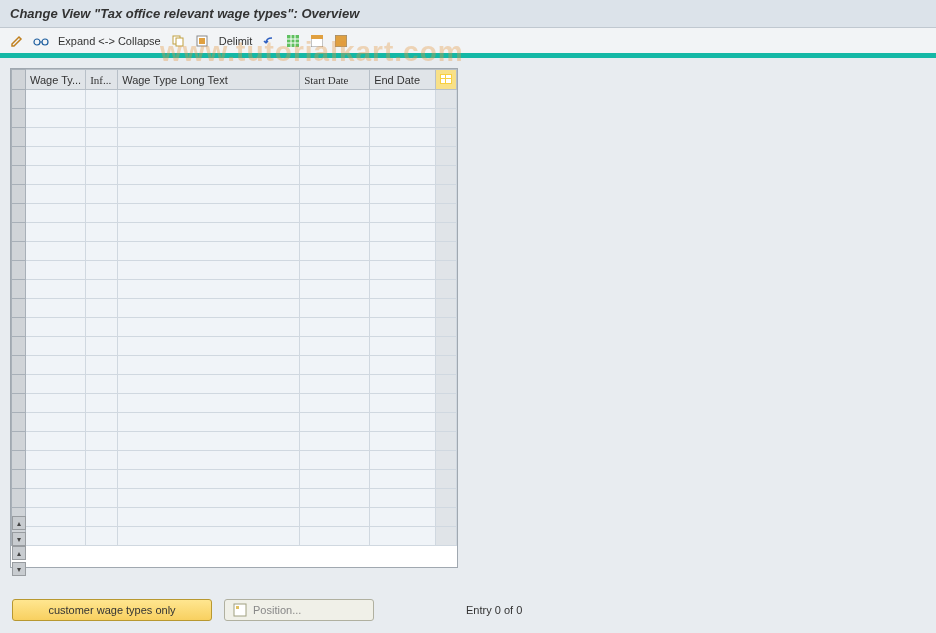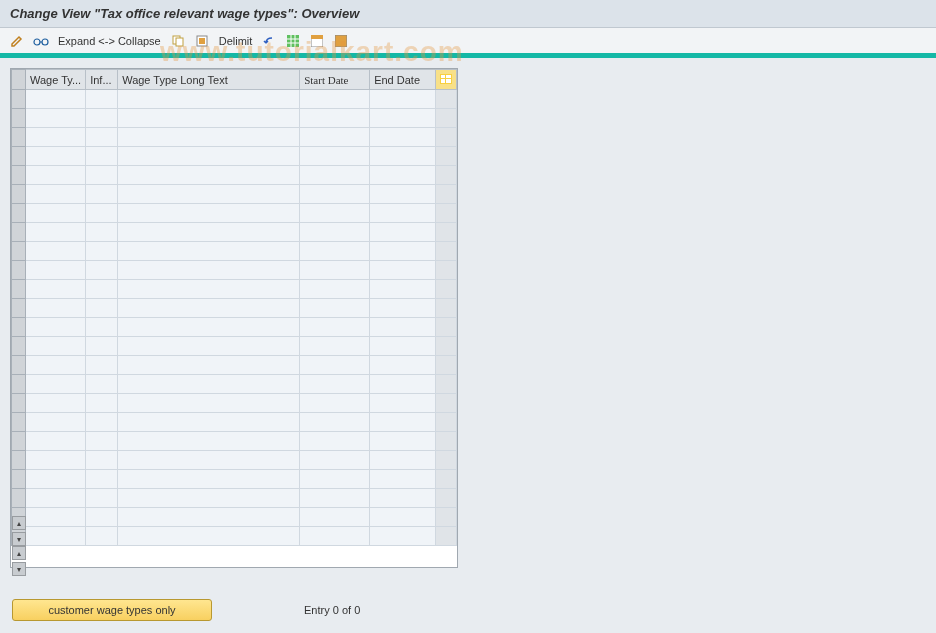--- a/index.html
+++ b/index.html
@@ -76,21 +76,21 @@
       background: #f0f4f8;
       height: 19px;
       padding: 0 3px;
     }
     .row-selector {
       background: #d0d4d8 !important;
       border: 1px solid #a8b0b8;
       width: 14px;
     }
     .col-wage-ty { width: 60px; }
-    .col-inf { width: 32px; }
+    .col-inf { width: 32px; font-family: Liberation Serif, serif; }
     .col-long-text { width: 182px; }
     .col-start { width: 70px; font-family: Liberation Serif, serif; }
     .col-end { width: 66px; }
     .col-config {
       width: 18px;
       background: #f8e088;
       text-align: center;
       cursor: pointer;
     }
     .scrollbar-v {
@@ -467,14 +467,21 @@
       <div class="scroll-btn" style="top:0">▴</div>
       <div class="scroll-btn" style="top:16px">▾</div>
       <div class="scroll-btn" style="bottom:16px">▴</div>
       <div class="scroll-btn" style="bottom:0">▾</div>
     </div>
   </div>
 </div>
 
 <div class="footer">
   <button class="btn-yellow">customer wage types only</button>
+  <div class="btn-pos">
+    <svg width="14" height="14">
+        <rect x="1" y="1" width="12" height="12" fill="#fff" stroke="#a0a080"></rect>
+        <rect x="3" y="3" width="3" height="3" fill="#e0c060"></rect>
+      </svg>
+    <span>Position...</span>
+  </div>
   <span class="entry-text">Entry 0 of 0</span>
 </div>
 
 </body></html>

